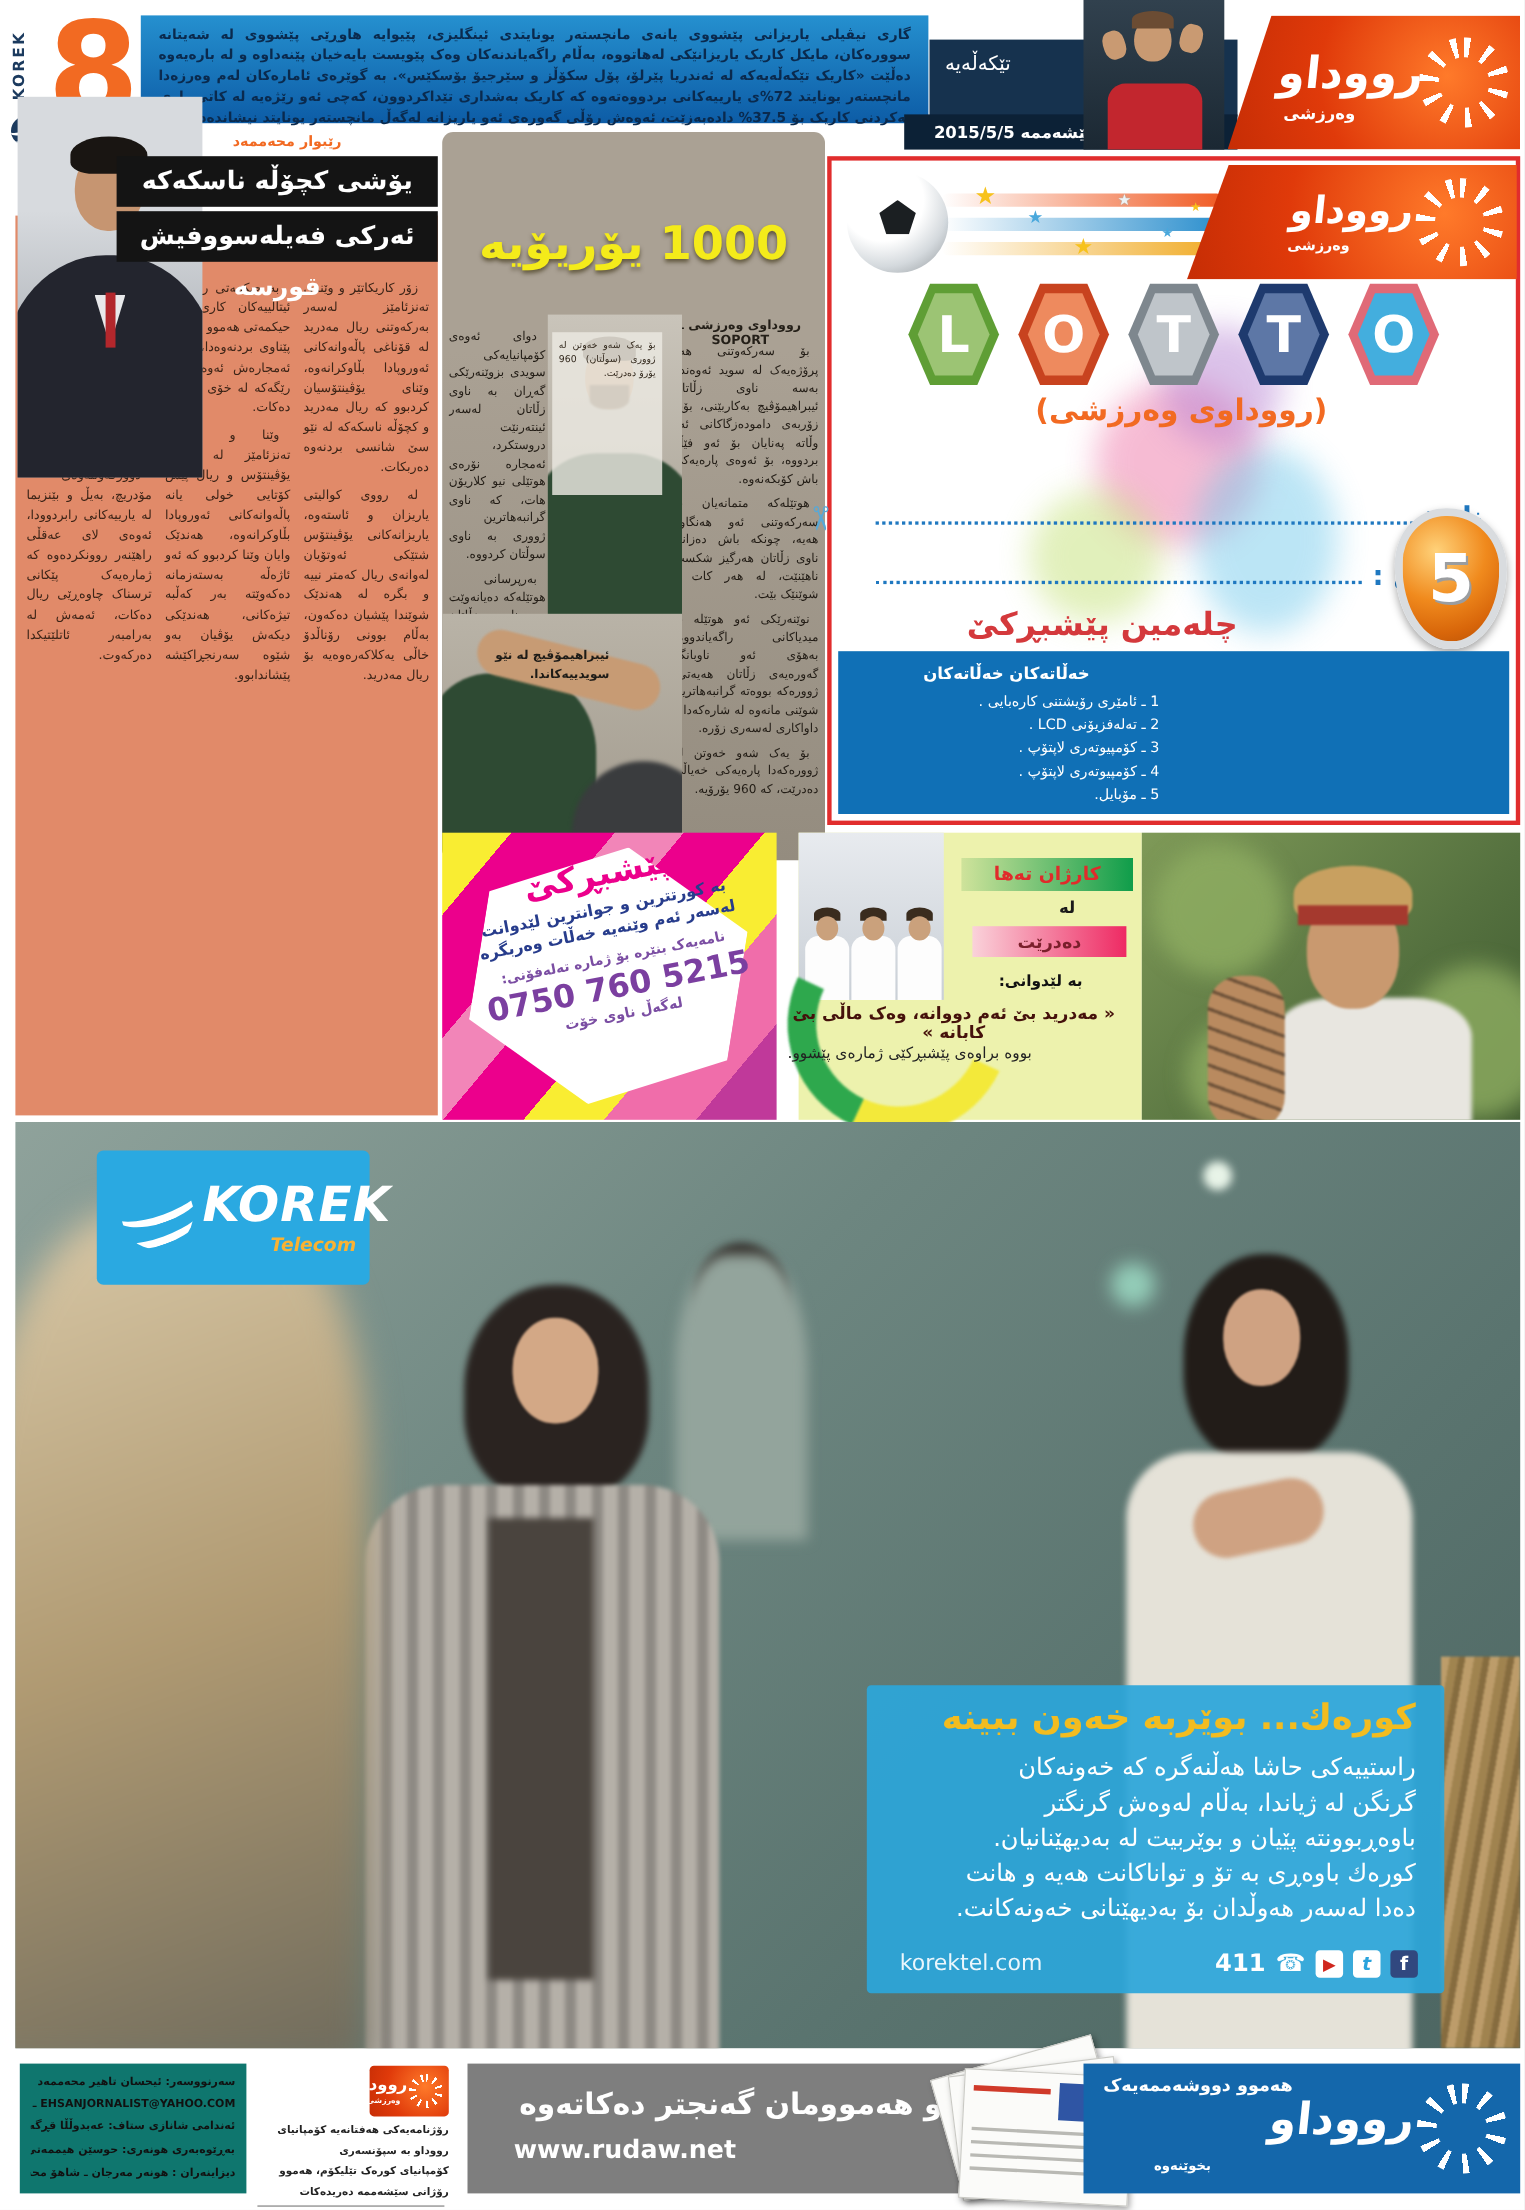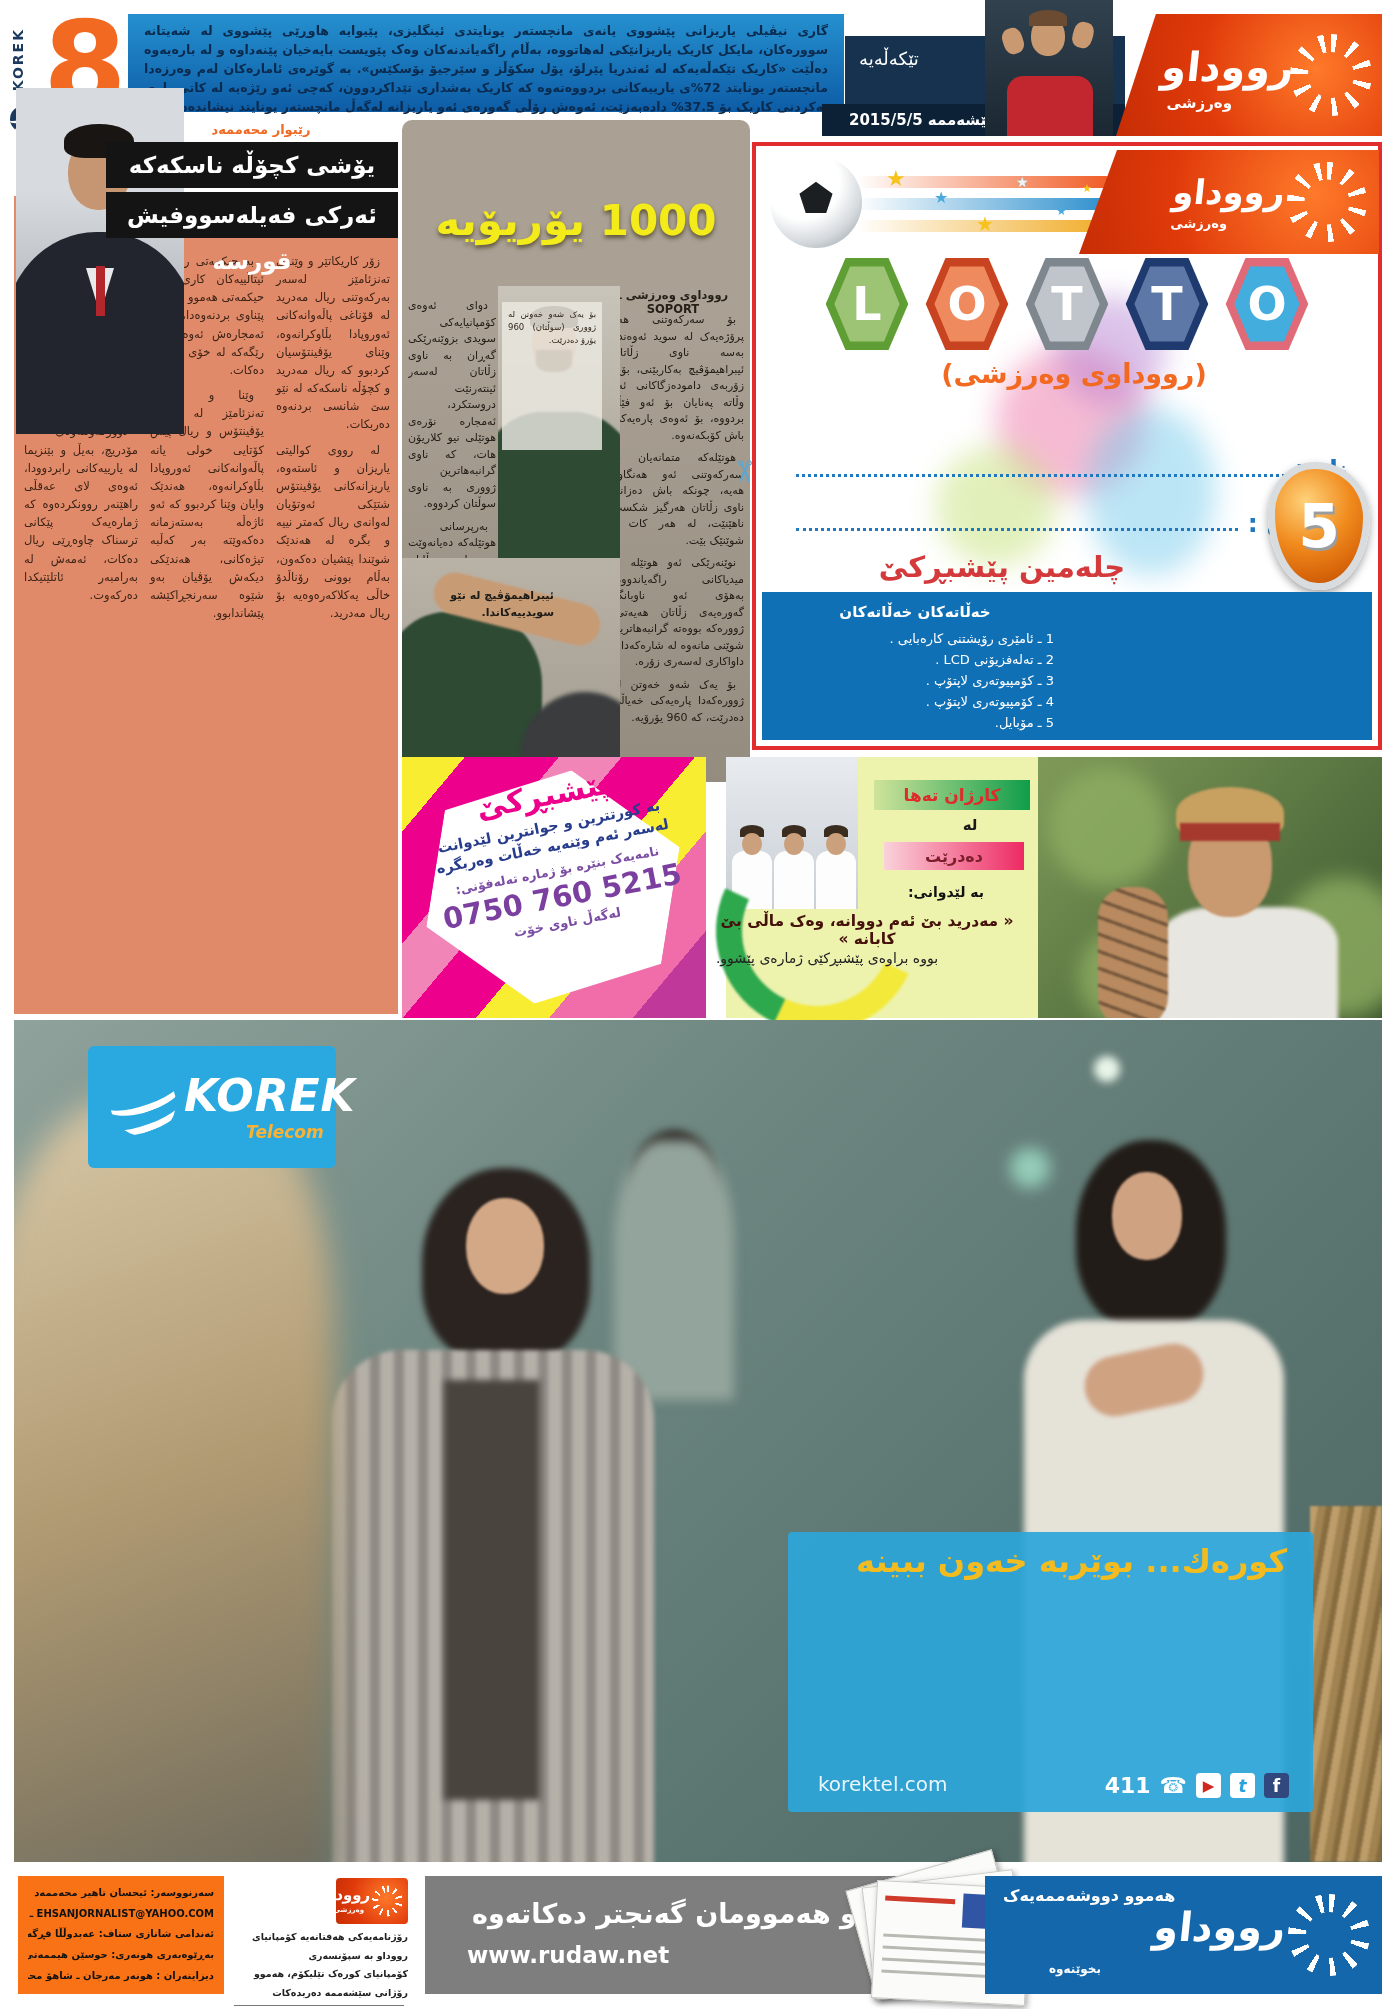--- a/index.html
+++ b/index.html
@@ -212,21 +212,21 @@
   #ksocial{position:absolute;right:24px;bottom:14px;display:flex;direction:ltr;align-items:center;gap:9px;}
   #ksocial .knum{font-size:22px;font-weight:bold;color:#fff;}
   #ksocial .kphone{font-size:22px;color:#fff;}
   .sq{width:25px;height:25px;border-radius:4px;display:flex;align-items:center;justify-content:center;
       font-weight:900;font-size:15px;}
   .sq.yt{background:#fff;color:#d0271e;}
   .sq.tw{background:#fff;color:#2aa3dc;font-style:italic;font-size:17px;}
   .sq.fb{background:#31487f;color:#fff;font-size:17px;}
 
   
-  #f-left{left:18px;top:1876px;width:206px;height:118px;background:#f97316;box-sizing:border-box;
+  #f-left{left:18px;top:1876px;width:206px;height:118px;background:#0f766e;box-sizing:border-box;
       padding:7px 10px;text-align:right;font-size:10px;font-weight:bold;color:#111;}
   #f-left div{line-height:2.07;white-space:nowrap;overflow:hidden;}
   #f-logo{left:336px;top:1878px;width:72px;height:46px;border-radius:4px;
       background:radial-gradient(circle at 70% 40%,#ff7a2a,#e03a0a 60%,#c62d05);}
   #f-logo .sunburst{right:4px;top:6px;width:34px;height:34px;}
   #f-logo .fbrand{position:absolute;right:38px;top:8px;font-size:15px;font-weight:900;color:#fff;transform:skewX(-6deg);}
   #f-logo .fbrandsub{position:absolute;right:44px;top:28px;font-size:7px;font-weight:bold;color:#fff;}
   #f-mid{left:222px;top:1928px;width:186px;text-align:right;color:#222;}
   #f-mid .al{font-size:9.5px;font-weight:bold;line-height:1.95;}
   #f-mid .sep{border-top:1px solid #777;margin:3px 0 3px;width:170px;margin-right:4px;}
@@ -474,20 +474,25 @@
           <i></i>
           <i></i>
           <i></i>
         </span>
       <span class="kword">KOREK</span>
       <span class="ktel">Telecom</span>
     </div>
 
     <div class="abs" id="bluebox">
       <div class="khead rtl">كورەك... بوێربە خەون ببینە</div>
+      <div class="kbody rtl">راستییەکی حاشا هەڵنەگرە کە خەونەکان
+گرنگن لە ژیاندا، بەڵام لەوەش گرنگتر
+باوەڕبوونتە پێیان و بوێربیت لە بەدیهێنانیان.
+كورەك باوەڕی بە تۆ و تواناکانت هەیە و هانت
+دەدا لەسەر هەوڵدان بۆ بەدیهێنانی خەونەکانت.</div>
       <div class="kurl">korektel.com</div>
       <div id="ksocial">
         <span class="knum">411</span>
         <span class="kphone">☎</span>
         <span class="sq yt">▶</span>
         <span class="sq tw">t</span>
         <span class="sq fb">f</span>
       </div>
     </div>
   </div>

